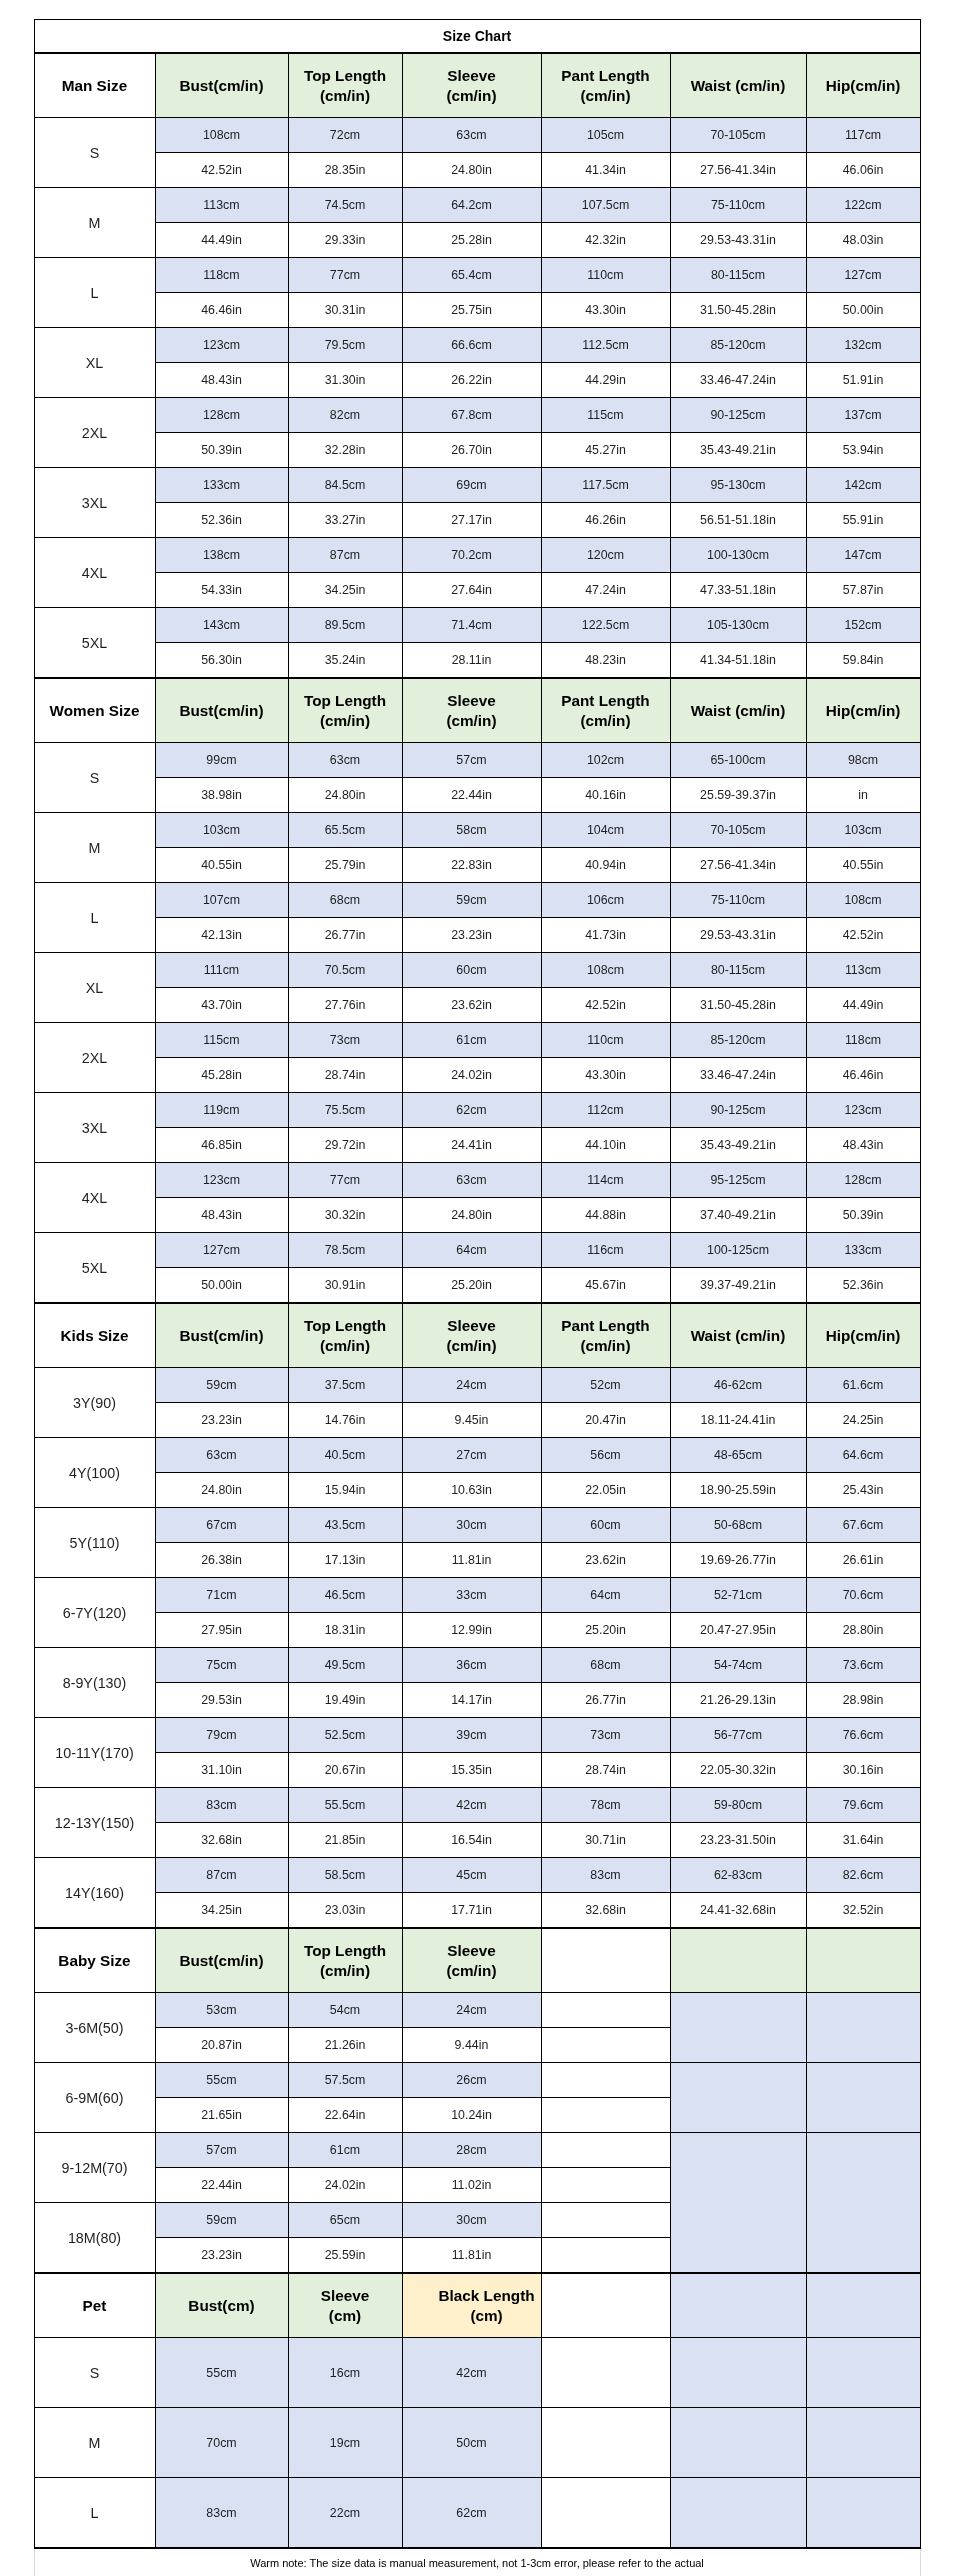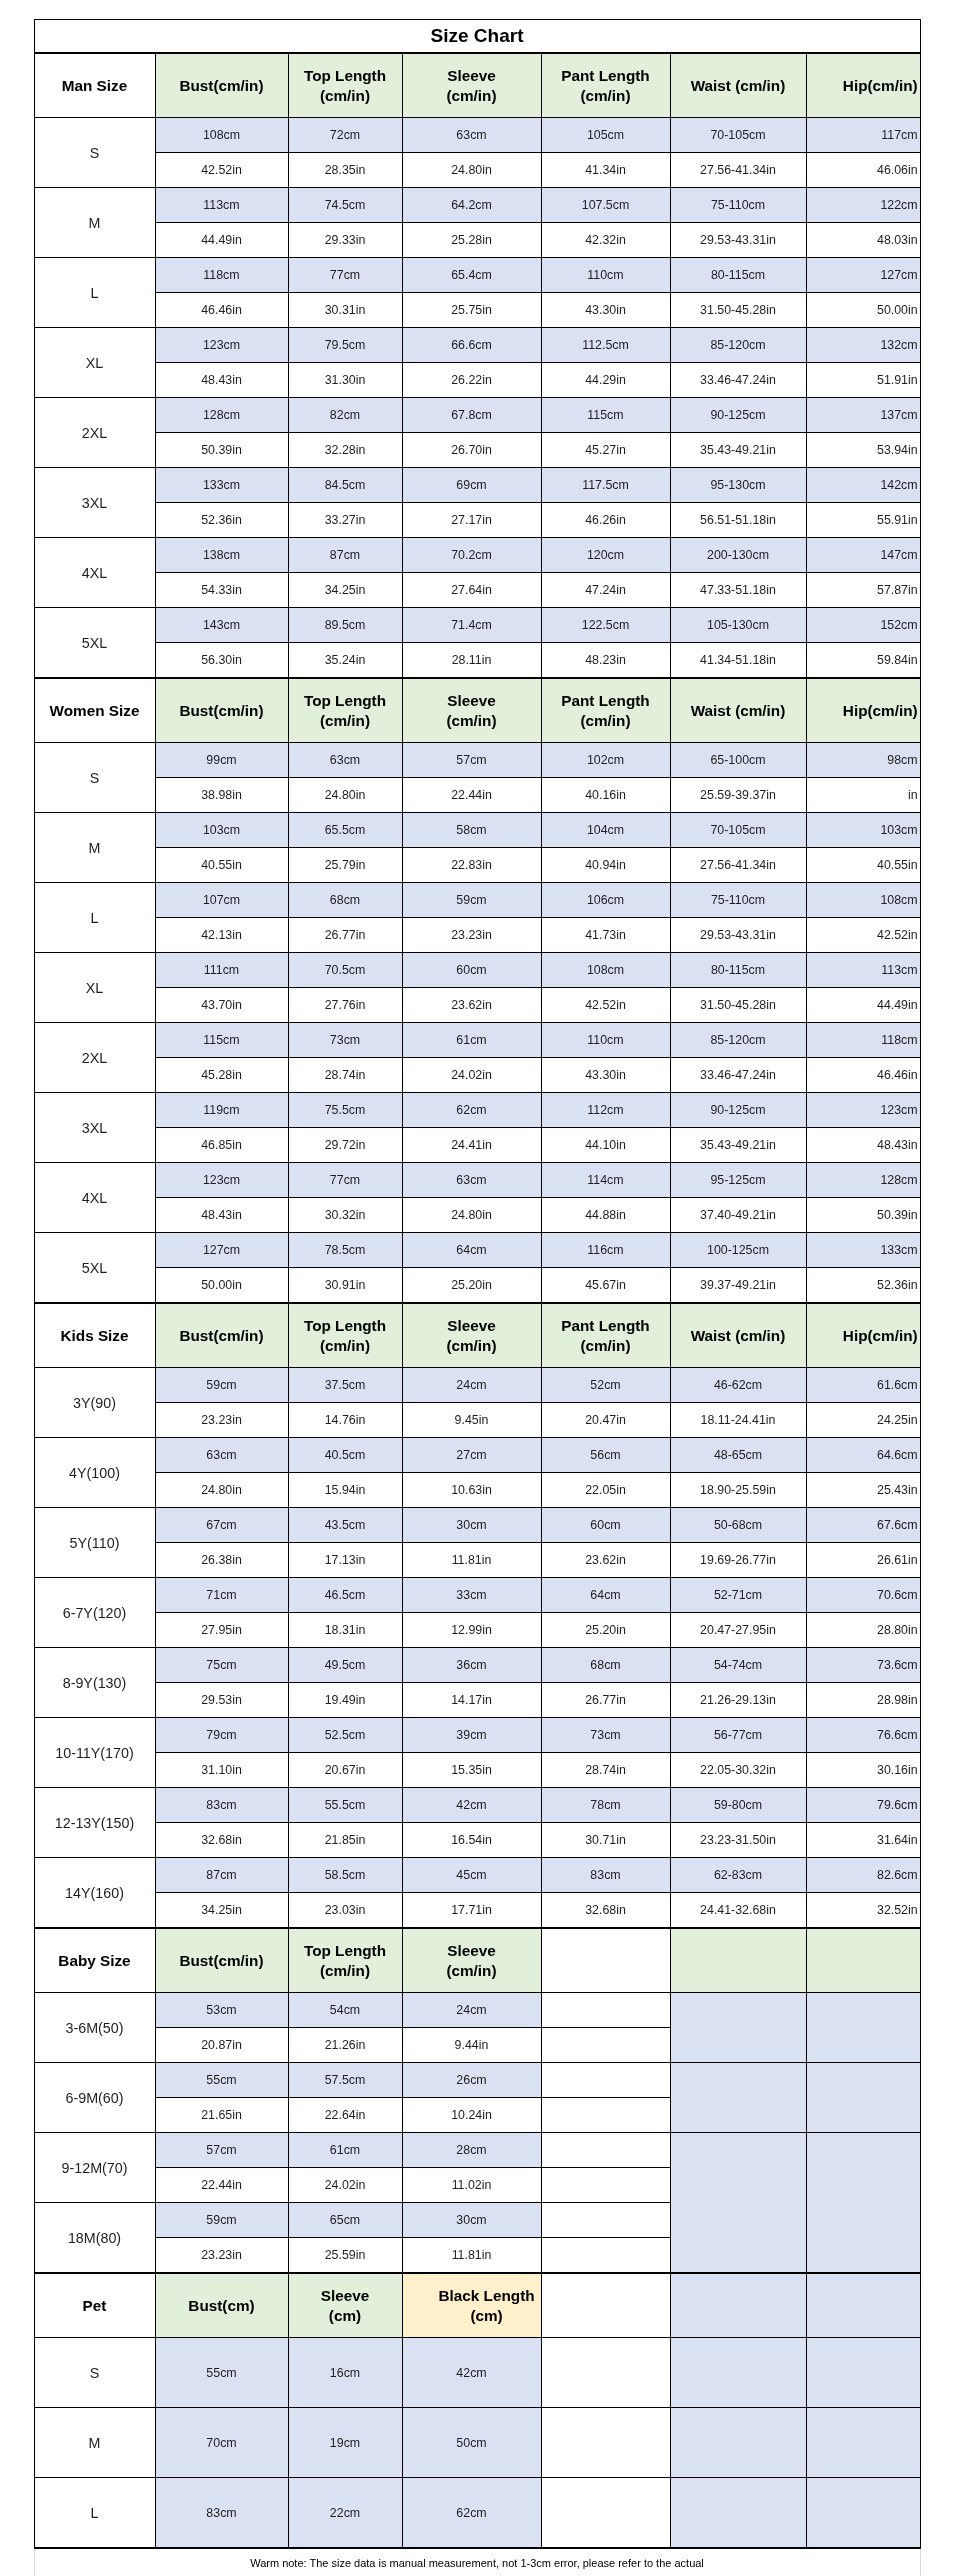--- a/index.html
+++ b/index.html
@@ -45,37 +45,37 @@
     color: #000;
     font-size: 15.3px;
     white-space: pre-line;
     line-height: 1.25;
   }
   tr.title-row td {
     height: 32px;
     border-bottom: 2.9px solid var(--grid);
     background: #fff;
     font-weight: bold;
-    font-size: 19px;
+    font-size: 14px;
     color: #000;
   }
   tr.section-header th {
     border-top: 2.9px solid var(--grid);
     height: 63px;
   }
   tr.cm-row td { background: var(--lav); height: 34px; }
   tr.in-row td { background: #ffffff; height: 34px; }
   tr.pet-row td { background: var(--lav); height: 69px; }
   td.size-col, th.size-col { background: #ffffff !important; border-radius: 7px; }
   td.size-col { font-size: 14.3px; }
   .green  { background: var(--green) !important; }
   .yellow { background: var(--yellow) !important; padding-left: 32px; }
   .lav    { background: var(--lav) !important; }
   .white-cell { background: #ffffff !important; }
-  .heavy-left { border-left: 1.9px solid var(--grid); text-align: right; }
+  .heavy-left { border-left: 1.9px solid var(--grid); }
   .footer-note {
     width: 885px;
     margin: 0 auto;
     border: 1px solid var(--footer-border);
     border-top: none;
     height: 29px;
     line-height: 29px;
     text-align: center;
     font-size: 11px;
     color: #000;
@@ -213,21 +213,21 @@
           <td class="white-cell">46.26in</td>
           <td class="white-cell">56.51-51.18in</td>
           <td class="white-cell heavy-left">55.91in</td>
         </tr>
         <tr class="cm-row">
           <td class="size-col" rowspan="2">4XL</td>
           <td class="lav">138cm</td>
           <td class="lav">87cm</td>
           <td class="lav">70.2cm</td>
           <td class="lav">120cm</td>
-          <td class="lav">200-130cm</td>
+          <td class="lav">100-130cm</td>
           <td class="lav heavy-left">147cm</td>
         </tr>
         <tr class="in-row">
           <td class="white-cell">54.33in</td>
           <td class="white-cell">34.25in</td>
           <td class="white-cell">27.64in</td>
           <td class="white-cell">47.24in</td>
           <td class="white-cell">47.33-51.18in</td>
           <td class="white-cell heavy-left">57.87in</td>
         </tr>

